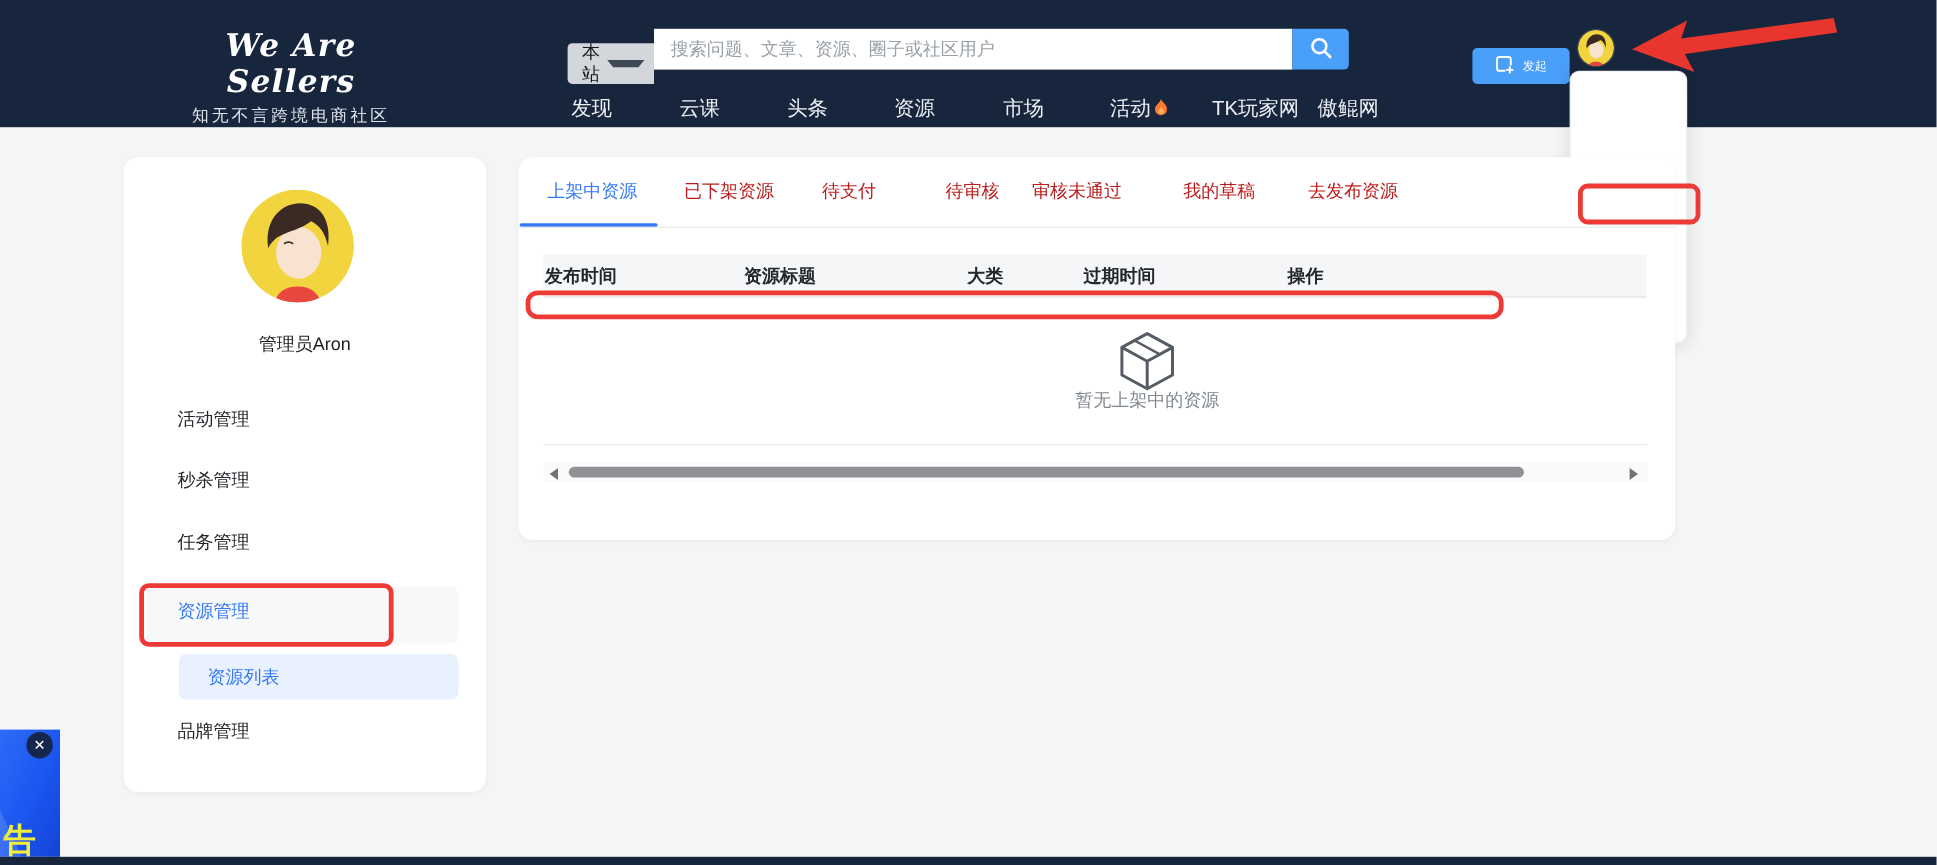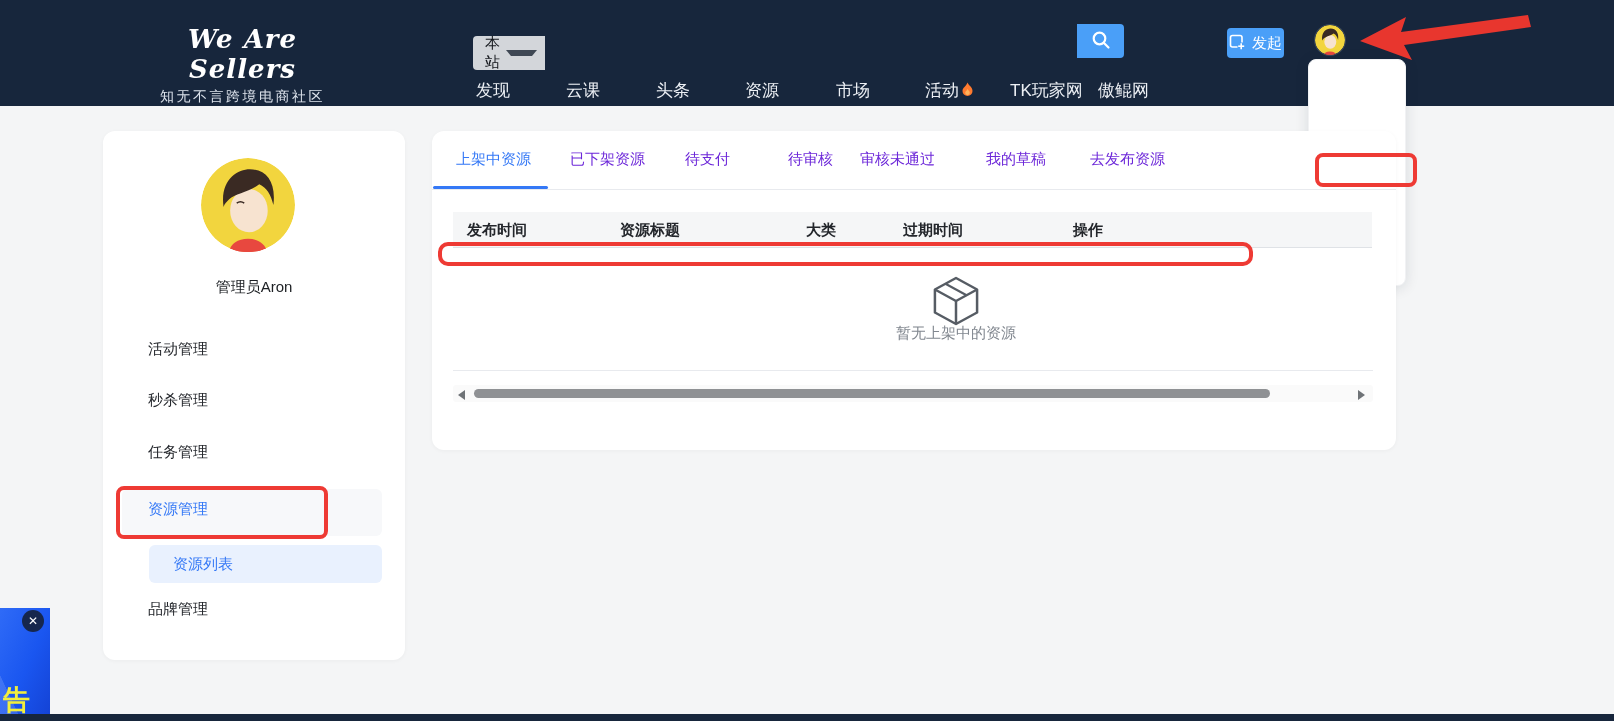--- a/index.html
+++ b/index.html
@@ -16,41 +16,41 @@
   .logo-title{font-family:"DejaVu Serif","Liberation Serif",serif;font-style:italic;font-weight:bold;font-size:26px;line-height:30px;letter-spacing:1px;}
   .logo-sub{font-size:14px;letter-spacing:2.5px;color:#dde3ec;margin-top:4px;}
   .search-scope{left:473px;top:24px;width:72px;height:34px;background:#d3d6da;border-radius:4px 0 0 4px;display:flex;align-items:center;padding:0 8px 0 12px;cursor:pointer;margin-top:12px;}
   .search-scope span{font-size:15px;color:#15181d;flex:1;}
   .caret-down{width:0;height:0;border-left:5px solid transparent;border-right:5px solid transparent;border-top:6px solid #3f4854;}
   .search-input{left:545px;top:24px;width:532px;height:34px;border:none;outline:none;padding:0 14px;font-size:15px;color:#333;background:#fff;}
   .search-input::placeholder{color:#9aa0a8;}
   .search-btn{left:1077px;top:24px;width:47px;height:34px;background:var(--accent);border:none;border-radius:0 4px 4px 0;display:flex;align-items:center;justify-content:center;cursor:pointer;}
   .nav-item{top:70px;height:32px;display:flex;align-items:flex-end;color:#edf0f5;font-size:17px;cursor:pointer;white-space:nowrap;}
   .flame{margin-left:2px;margin-top:-8px;}
-  .publish-btn{left:1227px;top:28px;width:57px;height:30px;background:var(--accent);border:none;border-radius:4px;display:flex;align-items:center;justify-content:center;gap:7px;color:#fff;font-size:15px;cursor:pointer;}
+  .publish-btn{left:1227px;top:40px;width:81px;height:30px;background:var(--accent);border:none;border-radius:4px;display:flex;align-items:center;justify-content:center;gap:7px;color:#fff;font-size:10px;cursor:pointer;}
   .avatar-sm{left:1315px;top:25px;width:30px;height:30px;border-radius:50%;overflow:hidden;cursor:pointer;box-shadow:0 0 0 1px rgba(255,255,255,.15);}
 
   
   .user-menu{left:1308px;top:59px;width:98px;height:227px;background:#fff;border-radius:8px;box-shadow:0 2px 14px rgba(20,30,50,.12);border:1px solid #f1f2f4;}
   .menu-row{position:absolute;left:14px;width:80px;height:24px;display:flex;align-items:center;gap:7px;cursor:pointer;}
   .menu-row .lbl{font-size:15px;color:#929dae;white-space:nowrap;}
   .mi{width:16px;height:16px;flex:0 0 16px;}
 
   
   .side-card{left:103px;top:131px;width:302px;height:529px;background:#fff;border-radius:12px;box-shadow:0 1px 4px rgba(0,0,0,.04);}
   .avatar-lg{left:201px;top:158px;width:94px;height:94px;border-radius:50%;overflow:hidden;cursor:pointer;}
   .username{left:103px;top:278px;width:302px;text-align:center;font-size:15px;color:#1c1f23;}
   .side-item{left:148px;width:150px;height:24px;display:flex;align-items:flex-start;font-size:15px;color:#24272c;cursor:pointer;}
   .side-item.active{color:var(--link);}
   .side-row-bg{left:122px;top:489px;width:260px;height:47px;background:#f7f8fa;border-radius:6px;}
   .sub-pill{left:149px;top:545px;width:233px;height:38px;background:#e9f1fe;border-radius:6px;display:flex;align-items:center;padding-left:24px;font-size:15px;color:var(--link);cursor:pointer;}
 
   
   .main-card{left:432px;top:131px;width:964px;height:319px;background:#fff;border-radius:12px;box-shadow:0 1px 4px rgba(0,0,0,.04);}
-  .tab{top:147px;height:24px;display:flex;align-items:center;font-size:15px;color:#6d28d9;cursor:pointer;white-space:nowrap;}
+  .tab{top:147px;height:24px;display:flex;align-items:center;font-size:15px;color:#b91c1c;cursor:pointer;white-space:nowrap;}
   .tab.active{color:var(--link);}
   .tab-underline{left:433px;top:186px;width:115px;height:3px;background:var(--link);border-radius:2px;}
   .tab-border{left:432px;top:189px;width:964px;height:1px;background:#e8eaee;}
   .thead{left:453px;top:212px;width:919px;height:36px;background:#f5f6f7;border-bottom:1px solid #dfe2e6;}
   .th{position:absolute;top:0;height:36px;display:flex;align-items:center;font-size:15px;font-weight:bold;color:#23262b;white-space:nowrap;}
   .empty-text{left:956px;top:324px;transform:translateX(-50%);font-size:15px;color:#81878f;white-space:nowrap;}
   .divider{left:453px;top:370px;width:920px;height:1px;background:#e8eaee;}
   .scroll-track{left:453px;top:385px;width:920px;height:17px;background:#fafafa;border-radius:3px;}
   .scroll-thumb{left:474px;top:389px;width:796px;height:9px;background:#8f9194;border-radius:5px;cursor:pointer;}
   .tri-left{left:458px;top:390px;width:0;height:0;border-top:5px solid transparent;border-bottom:5px solid transparent;border-right:7px solid #6f7377;cursor:pointer;}
@@ -80,20 +80,21 @@
 
   <div class="abs logo">
     <div class="logo-title">We Are Sellers</div>
     <div class="logo-sub">知无不言跨境电商社区</div>
   </div>
 
   <div class="abs search-scope">
     <span>本站</span>
     <span class="caret-down"></span>
   </div>
+  <input class="abs search-input" placeholder="搜索问题、文章、资源、圈子或社区用户" style="">
   <button class="abs search-btn">
     <span>
       <svg width="22" height="22" viewBox="0 0 22 22">
           <circle cx="9.5" cy="9.5" r="5.8" fill="none" stroke="#fff" stroke-width="2.2"></circle>
           <line x1="14" y1="14" x2="18.5" y2="18.5" stroke="#fff" stroke-width="2.2" stroke-linecap="round"></line>
         </svg>
     </span>
   </button>
 
   <div class="abs nav-item" style="left:476px">
@@ -264,21 +265,21 @@
   <div class="abs tab" style="left:986px">
       <span>我的草稿</span>
     </div>
   <div class="abs tab" style="left:1090px">
       <span>去发布资源</span>
     </div>
   <div class="abs tab-underline"></div>
   <div class="abs tab-border"></div>
 
   <div class="abs thead">
-    <div class="th" style="left:14px">发布时间</div>
+    <div class="th" style="left:1px">发布时间</div>
     <div class="th" style="left:167px">资源标题</div>
     <div class="th" style="left:353px">大类</div>
     <div class="th" style="left:450px">过期时间</div>
     <div class="th" style="left:620px">操作</div>
   </div>
 
   <div class="abs" style="left:933px;top:276px">
     <svg width="46" height="50" viewBox="0 0 48 52">
         <path d="M24 2 L46 14 V38 L24 50 L2 38 V14 Z" fill="none" stroke="#565c64" stroke-width="2.6" stroke-linejoin="round"></path>
         <path d="M2 14 L24 26 L46 14" fill="none" stroke="#565c64" stroke-width="2.6" stroke-linejoin="round"></path>

